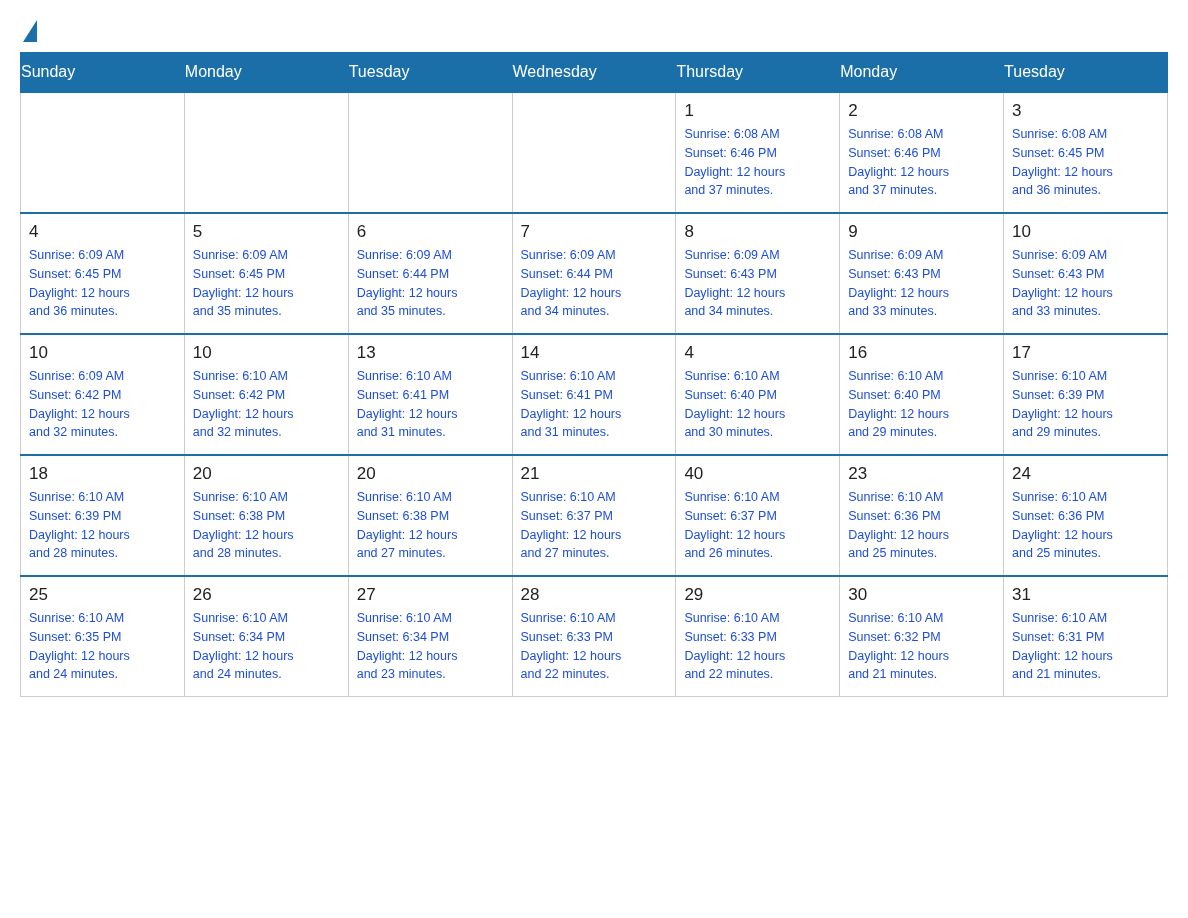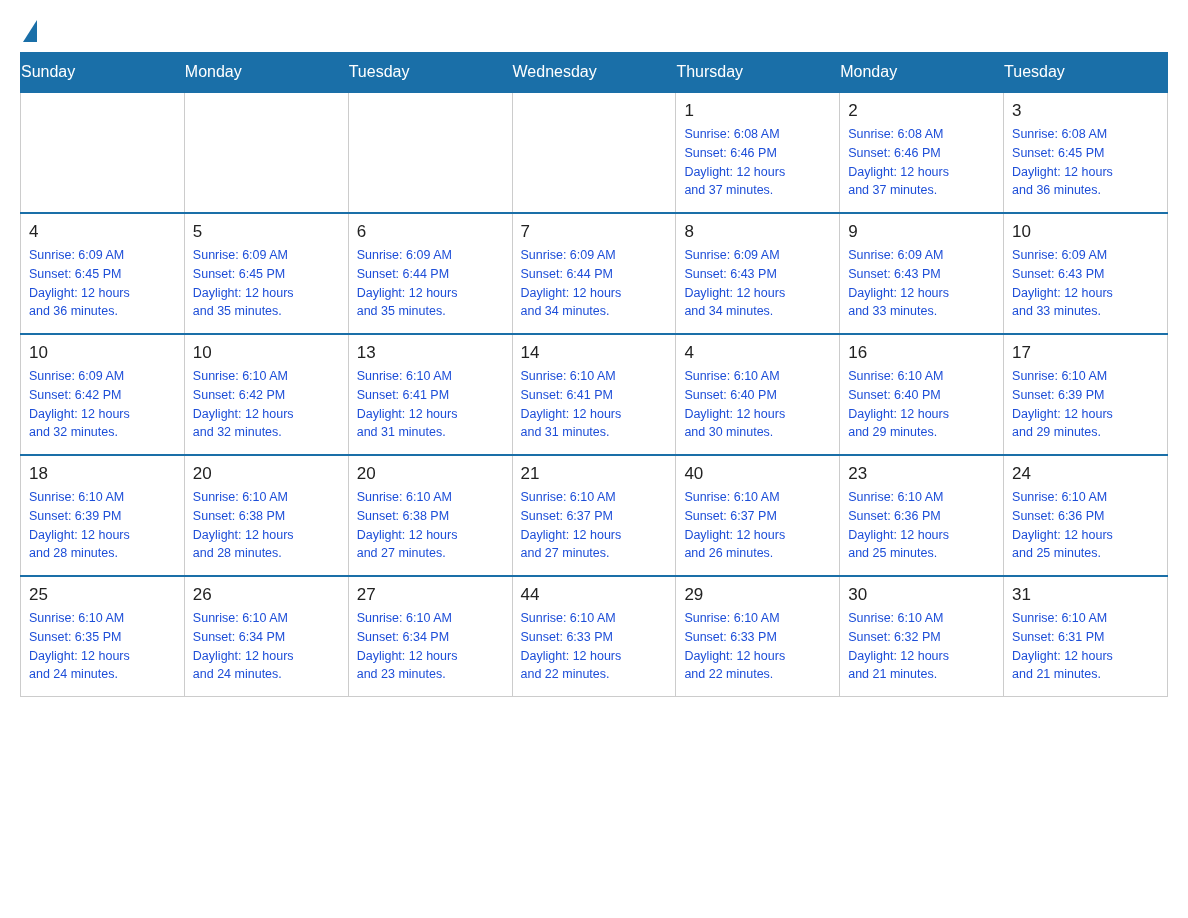--- a/index.html
+++ b/index.html
@@ -330,21 +330,21 @@
 and 24 minutes.</div>
         </td>
         <td>
           <span class="day-number">27</span>
           <div class="day-info" style="white-space: pre-line;">Sunrise: 6:10 AM
 Sunset: 6:34 PM
 Daylight: 12 hours
 and 23 minutes.</div>
         </td>
         <td>
-          <span class="day-number">44</span>
+          <span class="day-number">28</span>
           <div class="day-info" style="white-space: pre-line;">Sunrise: 6:10 AM
 Sunset: 6:33 PM
 Daylight: 12 hours
 and 22 minutes.</div>
         </td>
         <td>
           <span class="day-number">29</span>
           <div class="day-info" style="white-space: pre-line;">Sunrise: 6:10 AM
 Sunset: 6:33 PM
 Daylight: 12 hours

